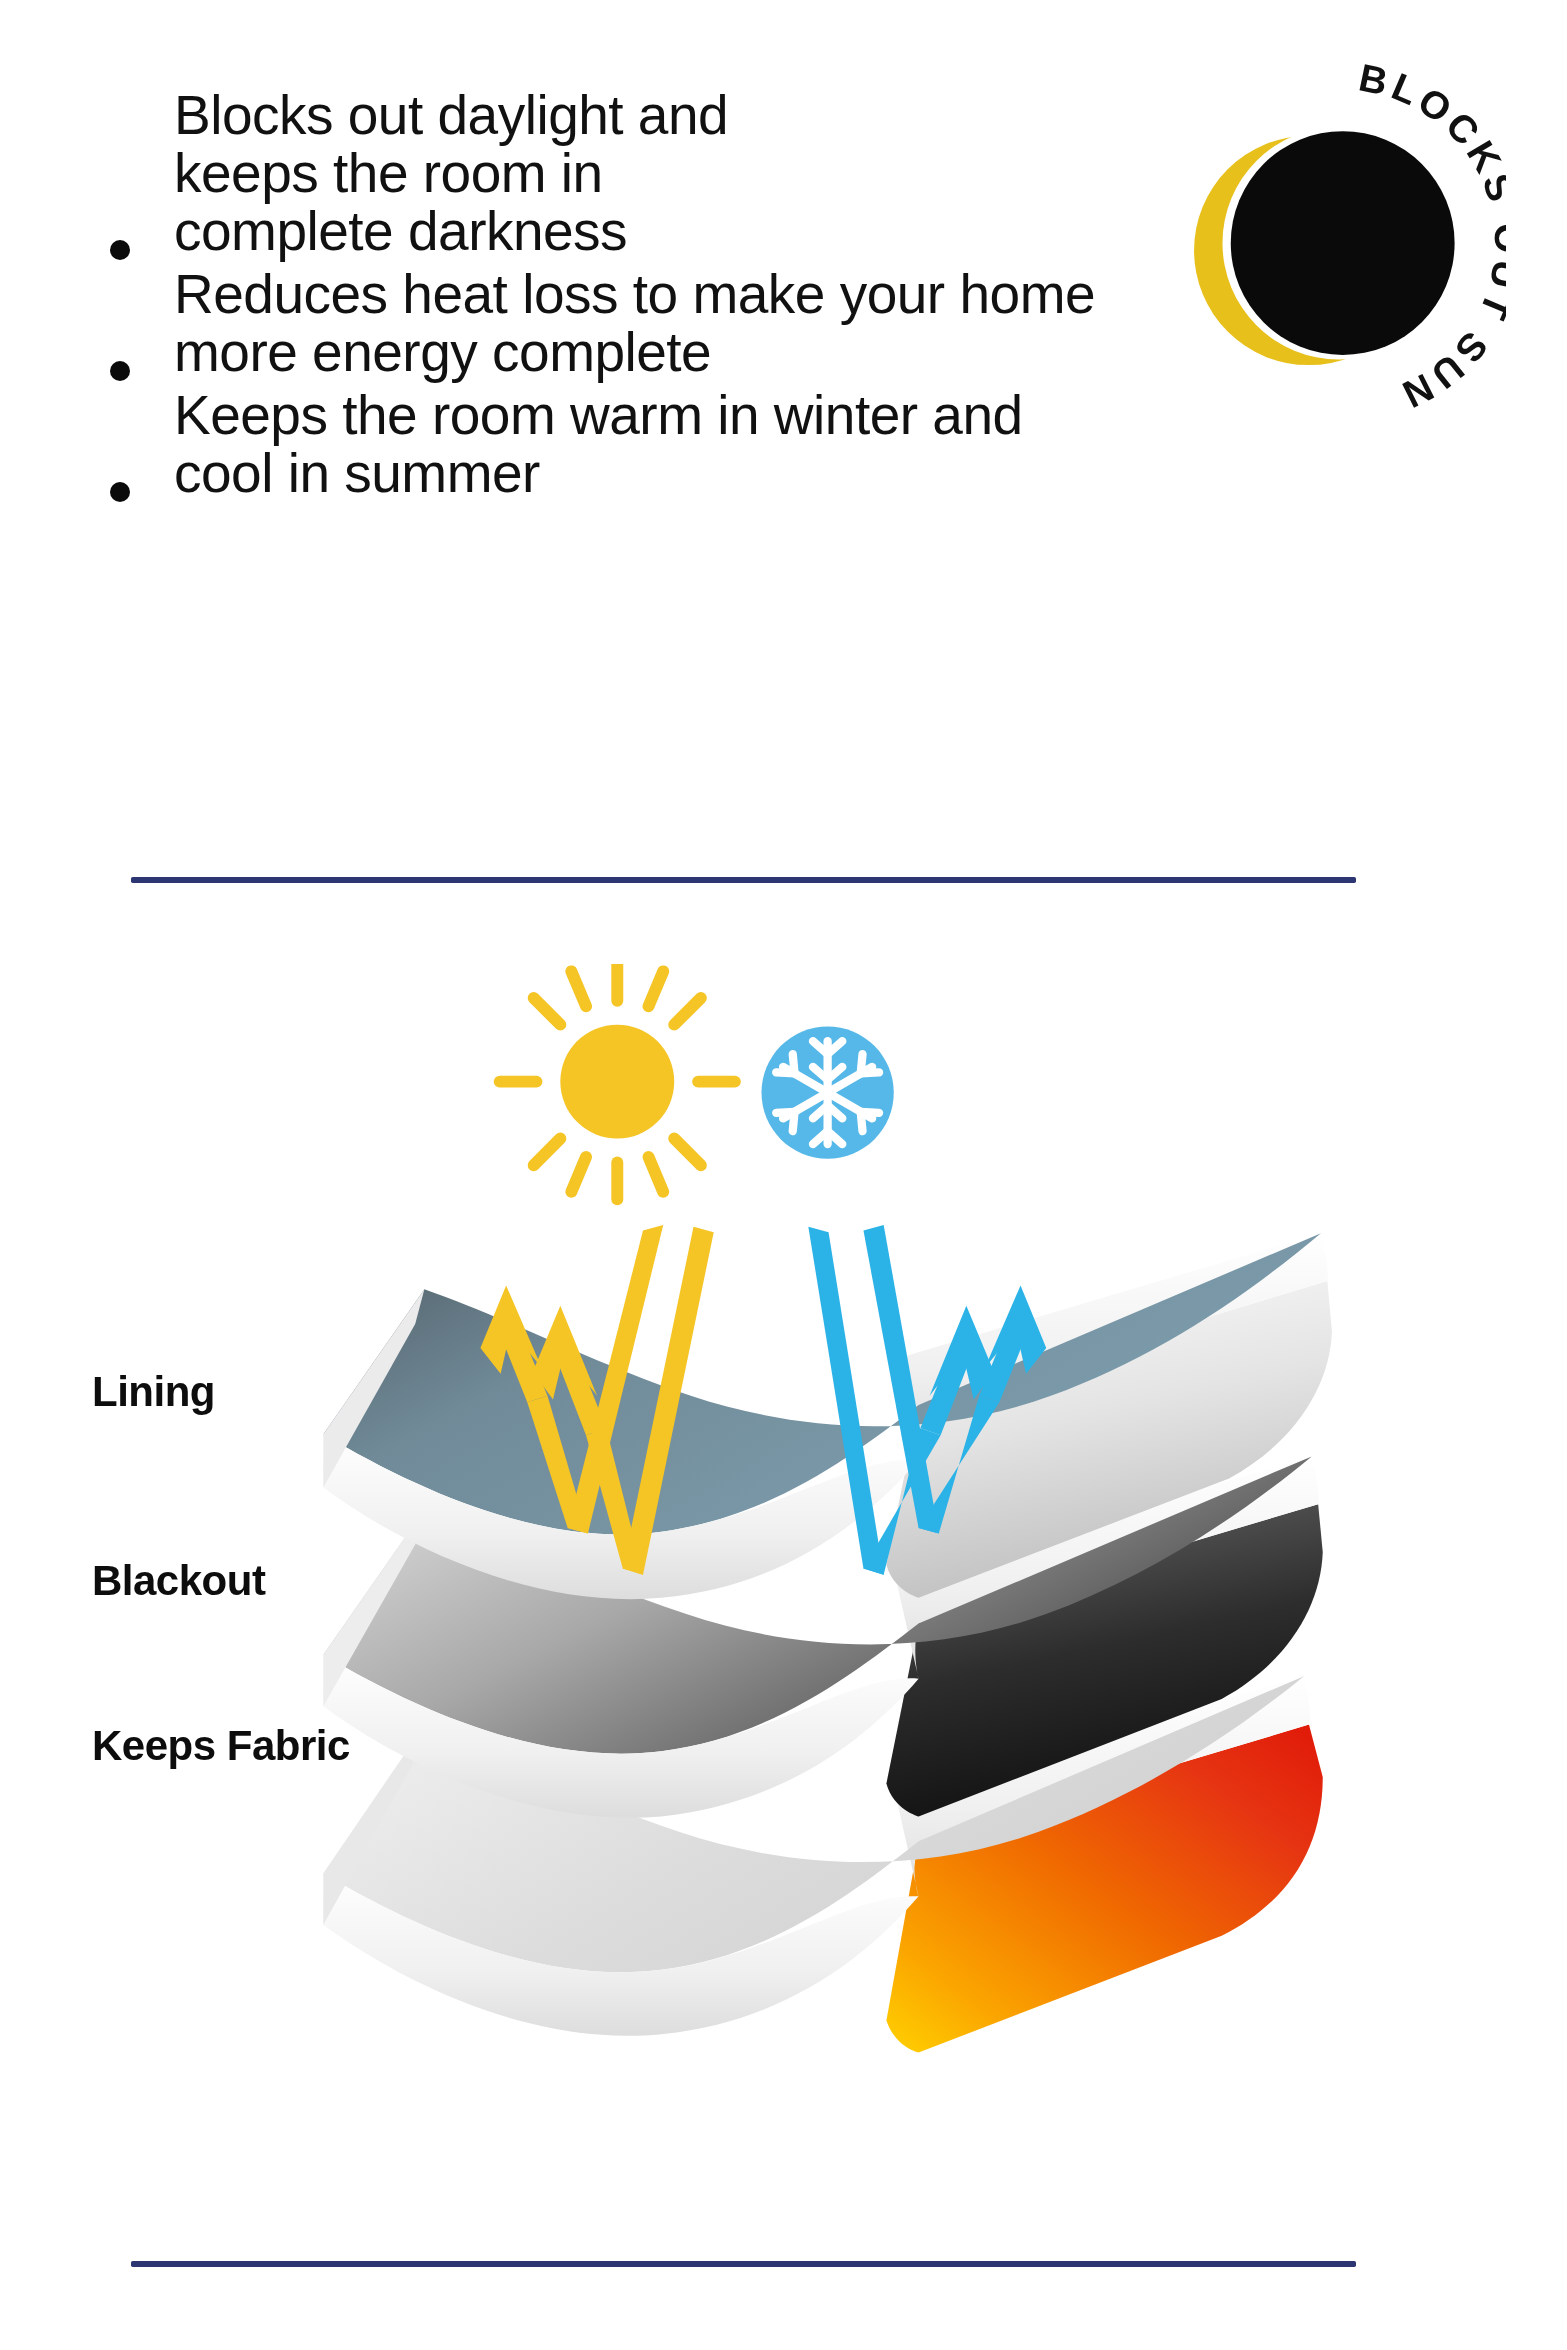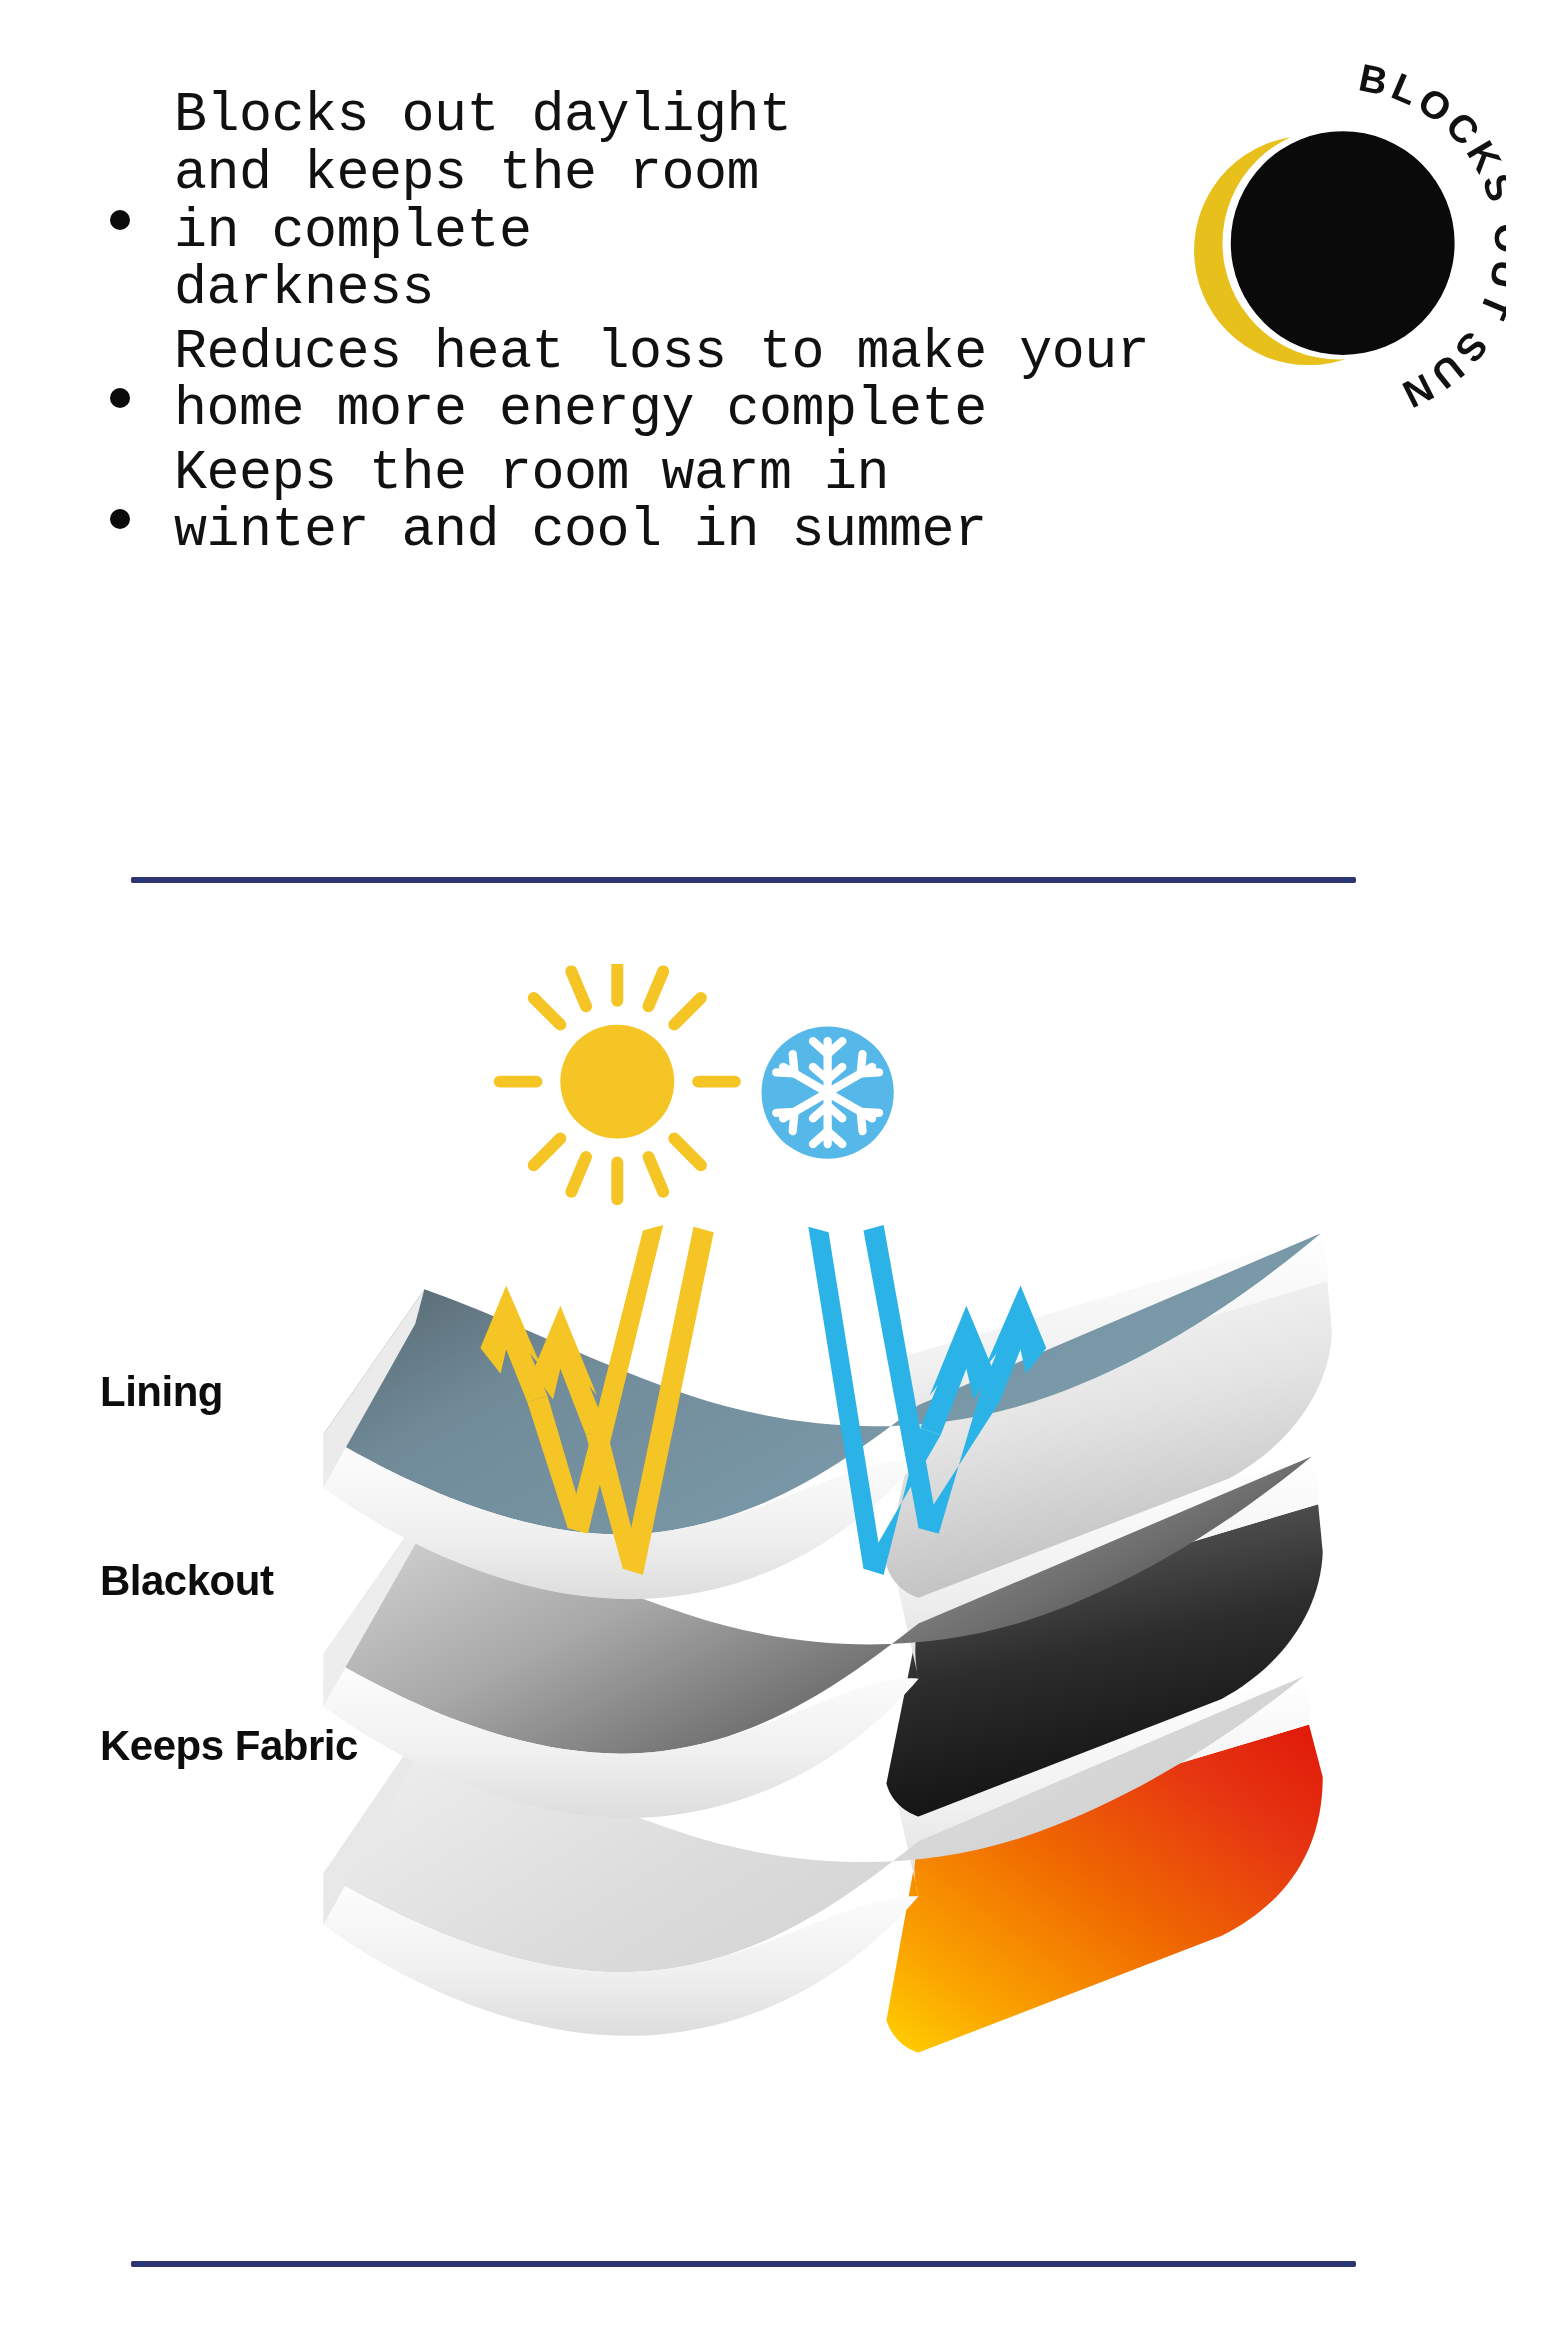--- a/index.html
+++ b/index.html
@@ -16,23 +16,22 @@
 
   
   .features {
     position: absolute;
     left: 110px;
     top: 87px;
     width: 1084px;
   }
   .feature-row {
     display: flex;
-    align-items: center;
+    align-items: flex-end;
     margin-bottom: 5.5px;
-    font-family: Liberation Mono, monospace;
   }
   .bullet-dot {
     width: 20px;
     height: 20px;
     border-radius: 50%;
     background: #0b0b0b;
     flex: 0 0 20px;
     margin-top: 34px;
     margin-right: 44px;
   }
@@ -80,21 +79,20 @@
   .diagram svg { display: block; width: 1568px; height: 1185px; }
 
   
   .layer-label {
     position: absolute;
     font-size: 42px;
     font-weight: 700;
     letter-spacing: -0.5px;
     color: #0d0d0d;
     white-space: nowrap;
-    margin-left: 8px;
   }
   .layer-label.lining      { left: 92px; top: 1368px; }
   .layer-label.blackout    { left: 92px; top: 1557px; }
   .layer-label.facefabric  { left: 92px; top: 1722px; }
 </style>
 </head>
 <body>
 
 <div class="features">
 

